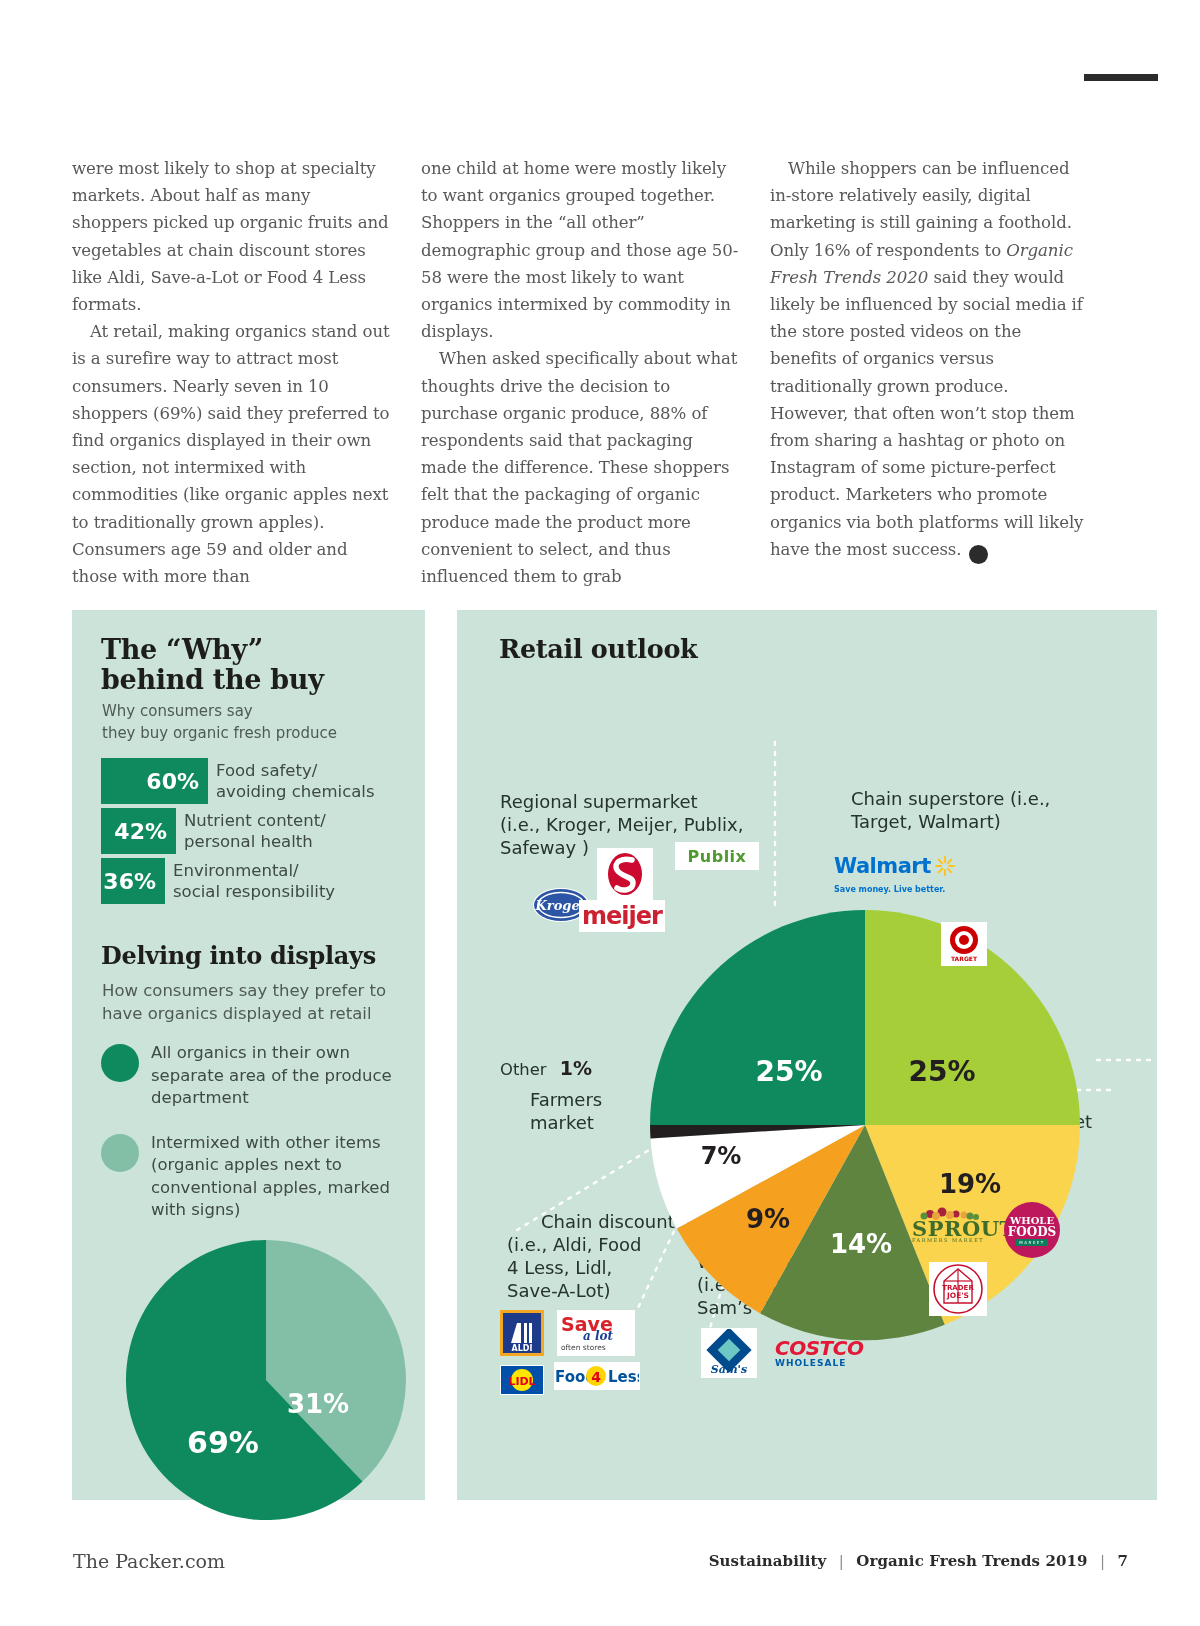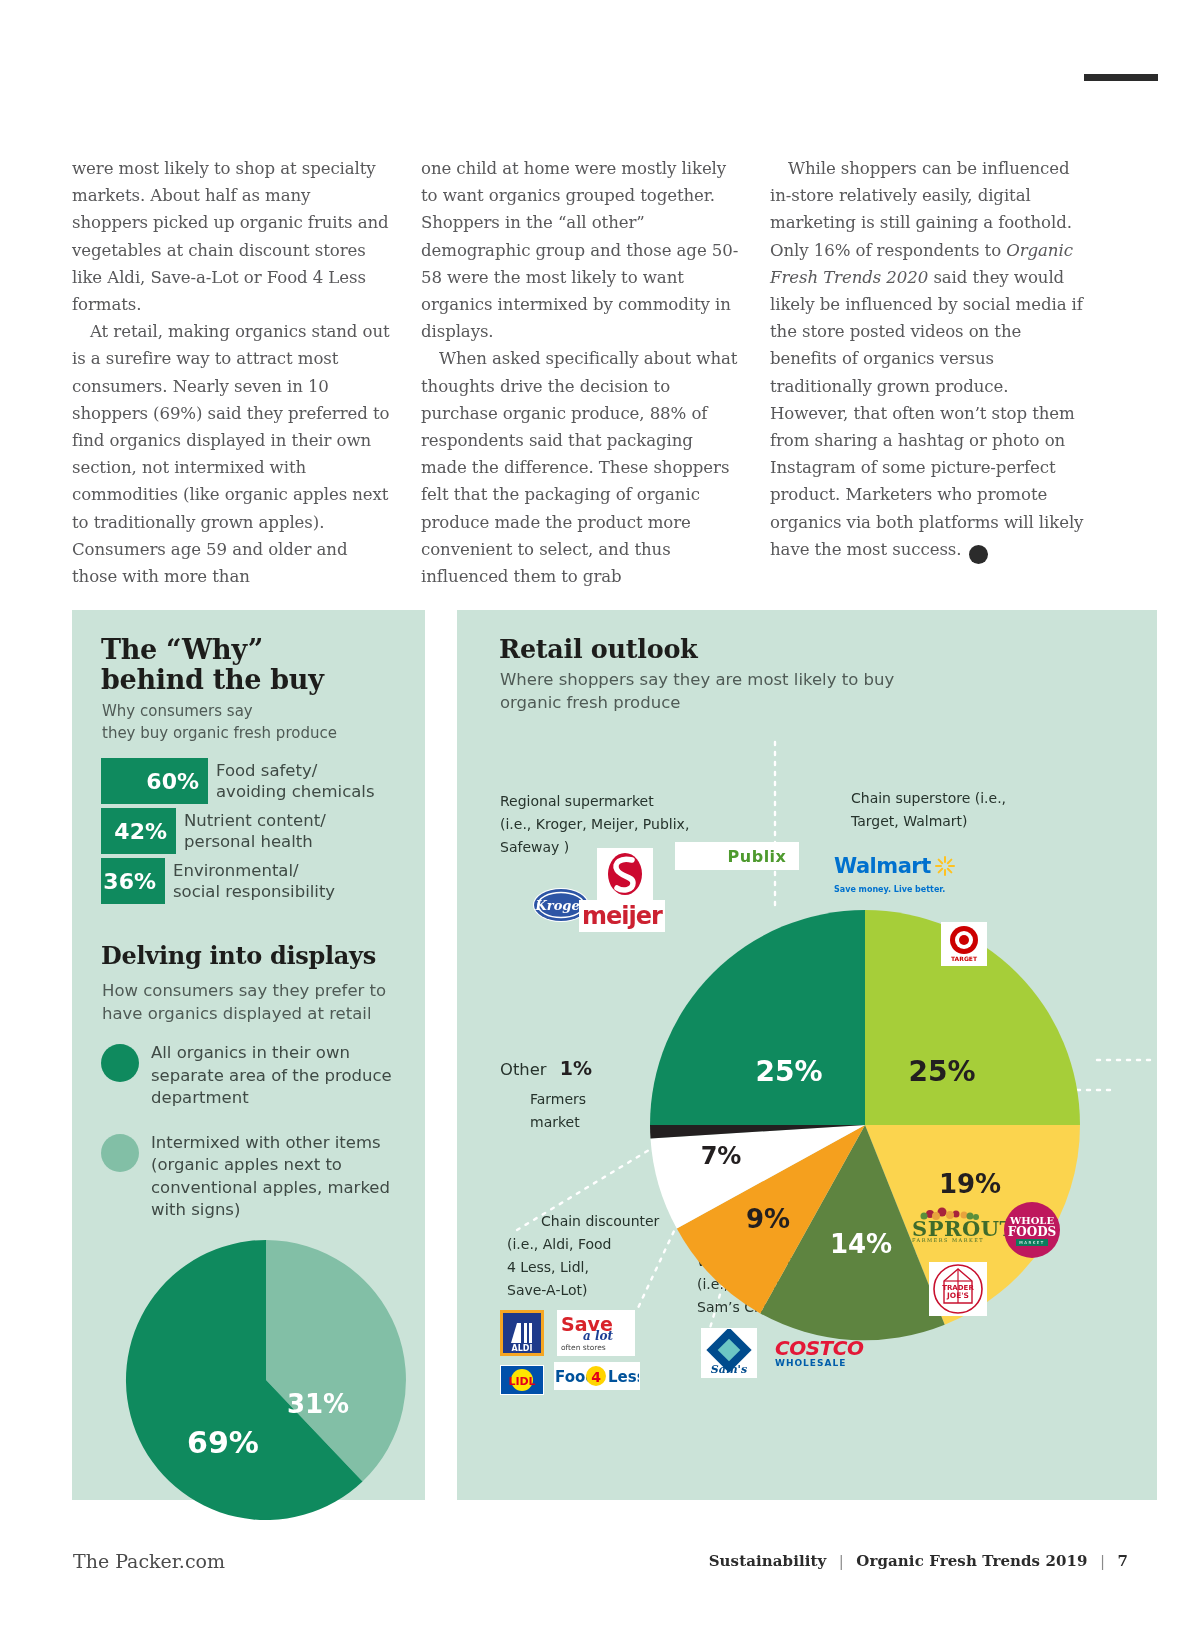--- a/index.html
+++ b/index.html
@@ -94,21 +94,21 @@
     font-size:16.5px;line-height:22.5px;color:#3f4a45;margin-left:12px;
   }
 
   
   .rp-title{position:absolute;left:42px;top:24px;font-size:25.5px;line-height:30px;}
   .rp-sub{position:absolute;left:43px;top:58px;width:470px;font-size:16.5px;line-height:23px;}
 
   .callout{
     position:absolute;
     font-family:"DejaVu Sans", sans-serif;
-    font-size:14px;line-height:23px;color:#26332c;
+    font-size:18px;line-height:23px;color:#26332c;
   }
 
   .logo{
     position:absolute;background:#ffffff;
     display:flex;align-items:center;justify-content:center;
     overflow:hidden;
   }
   .logo span{display:block;}
 
   svg{display:block;}
@@ -209,24 +209,20 @@
       <path d="M145 145 L241.5 246.4 A140 140 0 1 1 145 5 Z" fill="#0f8a5e"></path>
       <text x="197" y="178" font-family="DejaVu Sans, sans-serif" font-size="26" font-weight="bold" fill="#ffffff" text-anchor="middle">31%</text>
       <text x="102" y="218" font-family="DejaVu Sans, sans-serif" font-size="30" font-weight="bold" fill="#ffffff" text-anchor="middle">69%</text>
     </svg>
 
   </div>
 
   <div class="panel panel-right">
 
     <div class="h-title rp-title">Retail outlook</div>
-    <div class="h-sub rp-sub">
-      <span>Where shoppers say they are most likely to buy</span><br>
-      <span>organic fresh produce</span>
-    </div>
 
     <svg width="700" height="890" style="position:absolute;left:0;top:0;pointer-events:none;">
       <g stroke="#ffffff" stroke-width="2.4" stroke-dasharray="3 7" stroke-linecap="round" fill="none">
         <line x1="318" y1="132" x2="318" y2="295"></line>
         <line x1="640" y1="450" x2="700" y2="450"></line>
         <line x1="480" y1="480" x2="660" y2="480"></line>
         <line x1="225" y1="520" x2="60" y2="620"></line>
         <line x1="255" y1="540" x2="180" y2="700"></line>
         <line x1="300" y1="560" x2="245" y2="745"></line>
         <line x1="440" y1="545" x2="470" y2="700"></line>
@@ -298,21 +294,21 @@
       <text x="86" y="269" font-family="DejaVu Sans, sans-serif" font-size="24" font-weight="bold" fill="#231f20" text-anchor="middle">7%</text>
     </svg>
 
     <div class="logo" style="left:140px;top:238px;width:56px;height:52px;">
       <svg width="48" height="46" viewBox="0 0 48 46" aria-hidden="true">
         <ellipse cx="24" cy="23" rx="17" ry="21" fill="#cc092f"></ellipse>
         <path d="M31 9 C20 6 12 12 16 19 C20 26 32 25 32 32 C32 39 22 41 16 37" stroke="#ffffff" stroke-width="5.5" fill="none" stroke-linecap="round"></path>
       </svg>
     </div>
 
-    <div class="logo" style="left:218px;top:232px;width:84px;height:28px;padding-left:40px;">
+    <div class="logo" style="left:218px;top:232px;width:84px;height:28px;">
       <span style="font-family:'DejaVu Sans',sans-serif;font-weight:bold;font-size:16px;color:#4e9a2e;letter-spacing:0.5px;">Publix</span>
     </div>
 
     <div class="logo" style="left:76px;top:278px;width:56px;height:34px;border-radius:50%;">
       <svg width="56" height="34" viewBox="0 0 56 34" aria-hidden="true">
         <ellipse cx="28" cy="17" rx="27" ry="16" fill="#2d55a5"></ellipse>
         <ellipse cx="28" cy="17" rx="23" ry="12.5" fill="none" stroke="#ffffff" stroke-width="1.4"></ellipse>
         <text x="28" y="22" font-family="DejaVu Serif, serif" font-style="italic" font-size="13" font-weight="bold" fill="#ffffff" text-anchor="middle">Kroger</text>
       </svg>
     </div>

